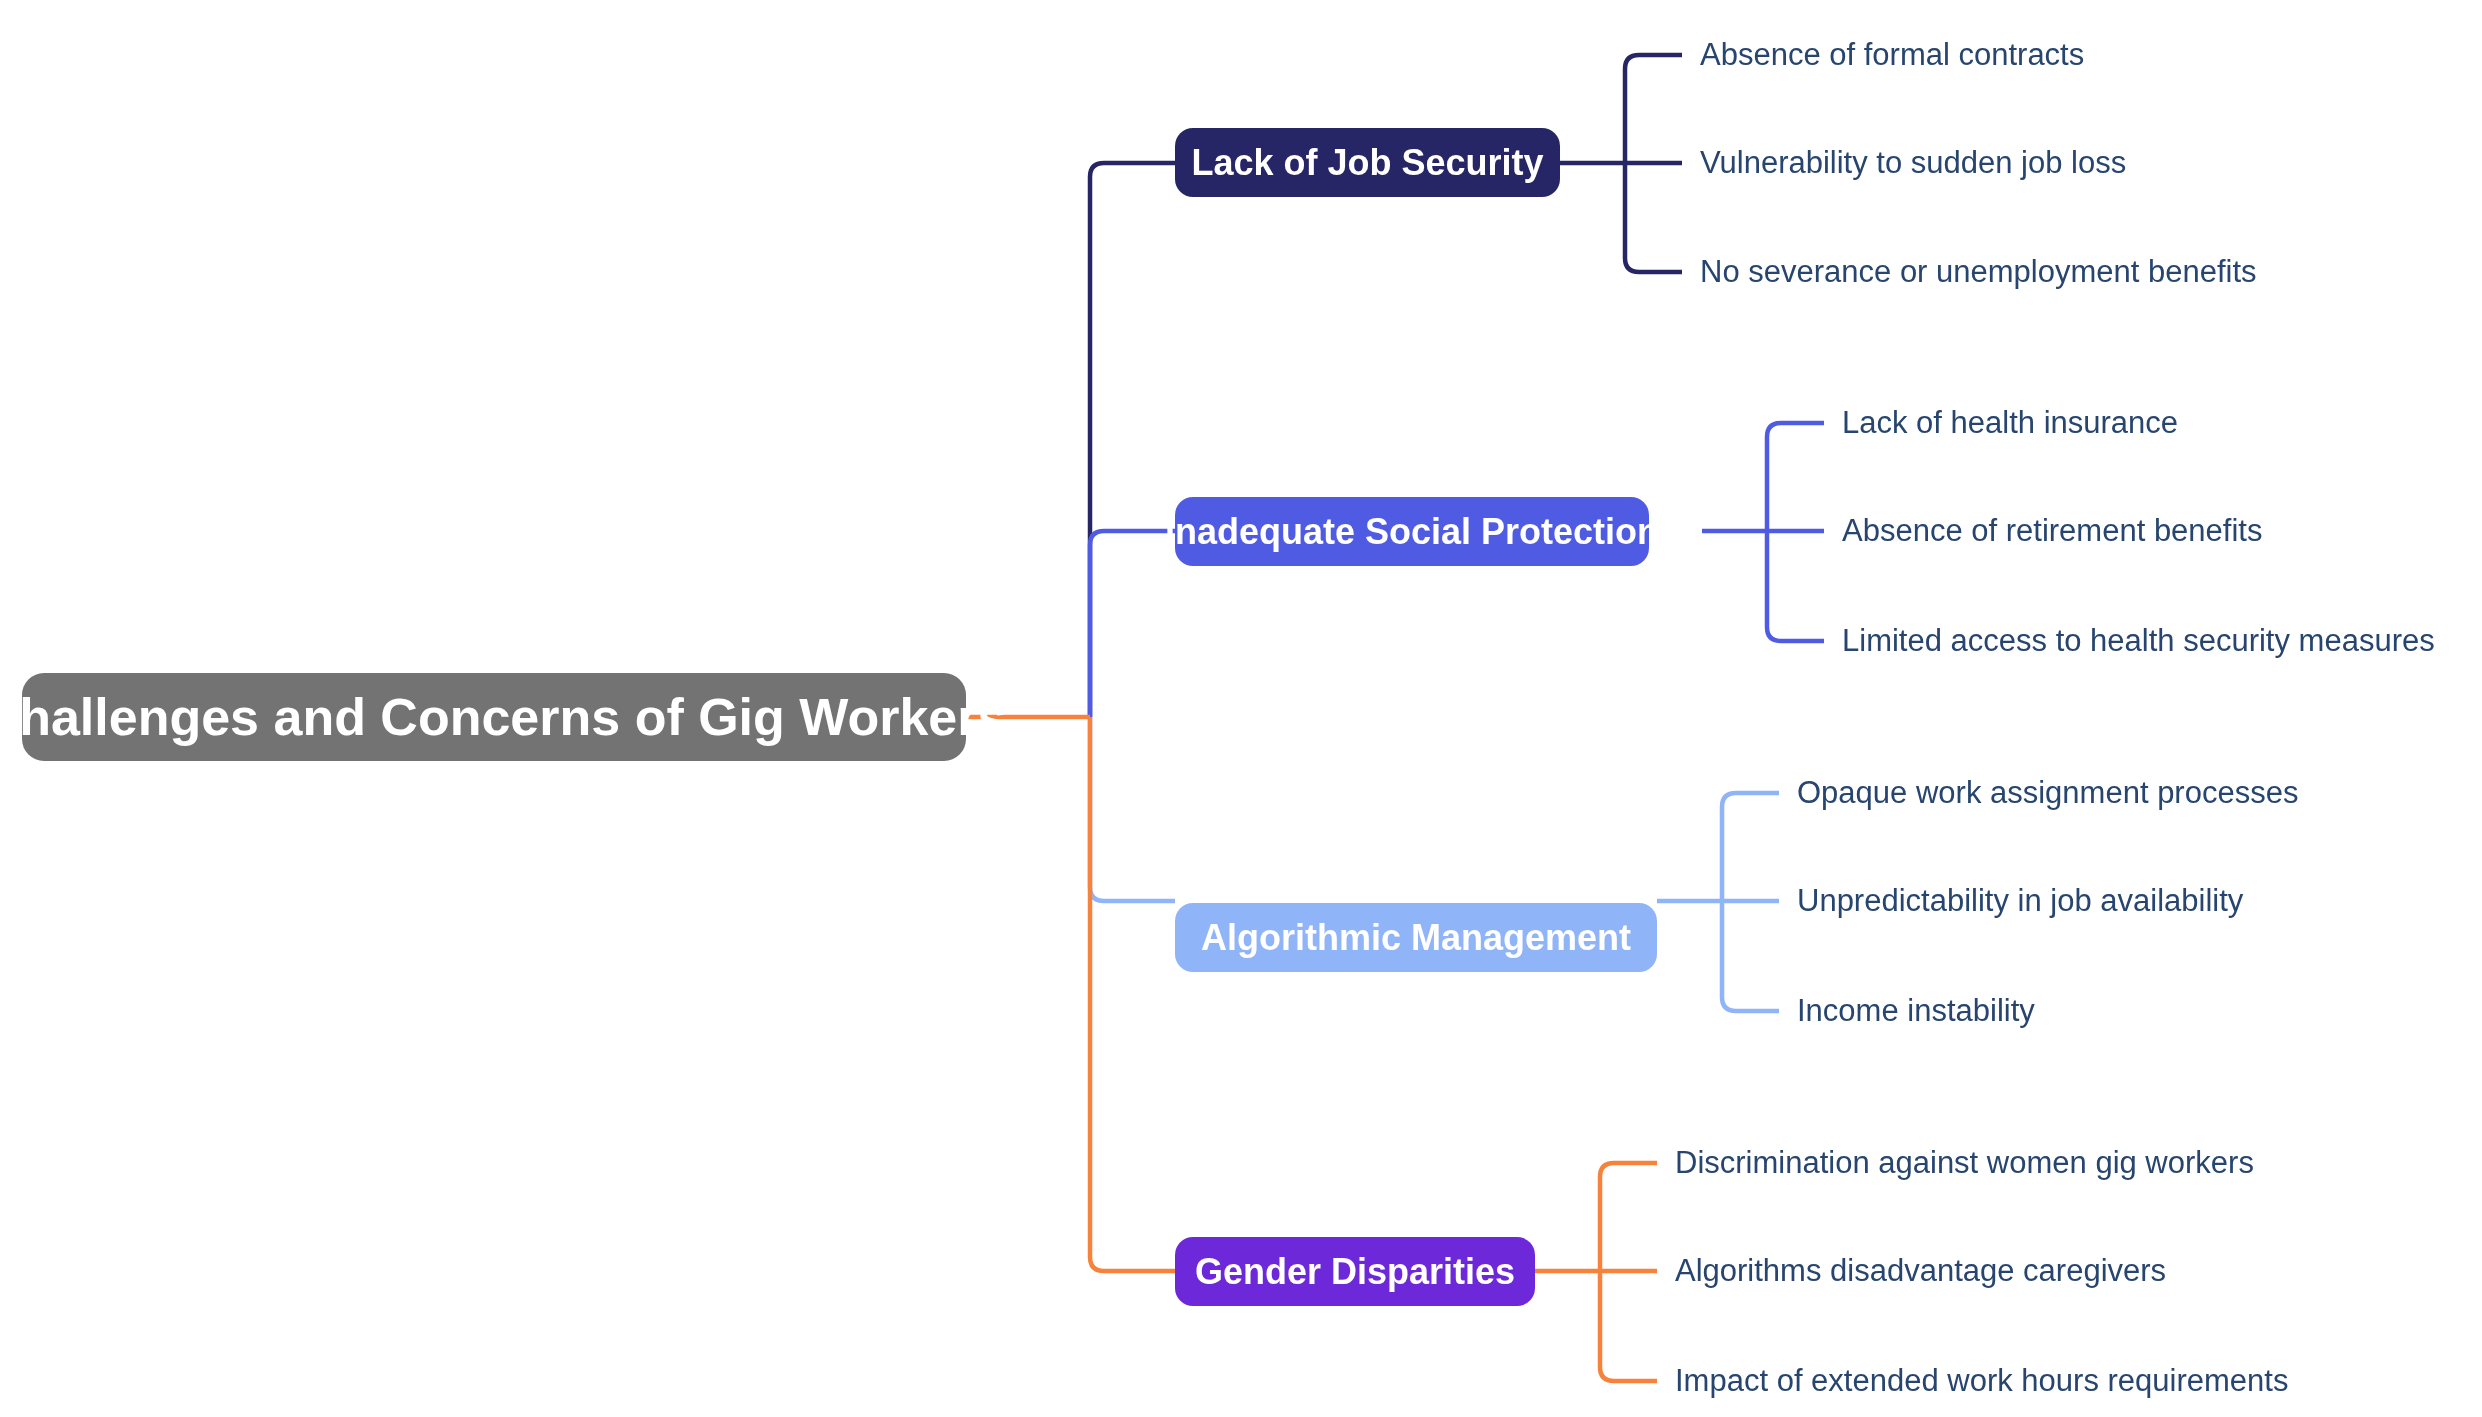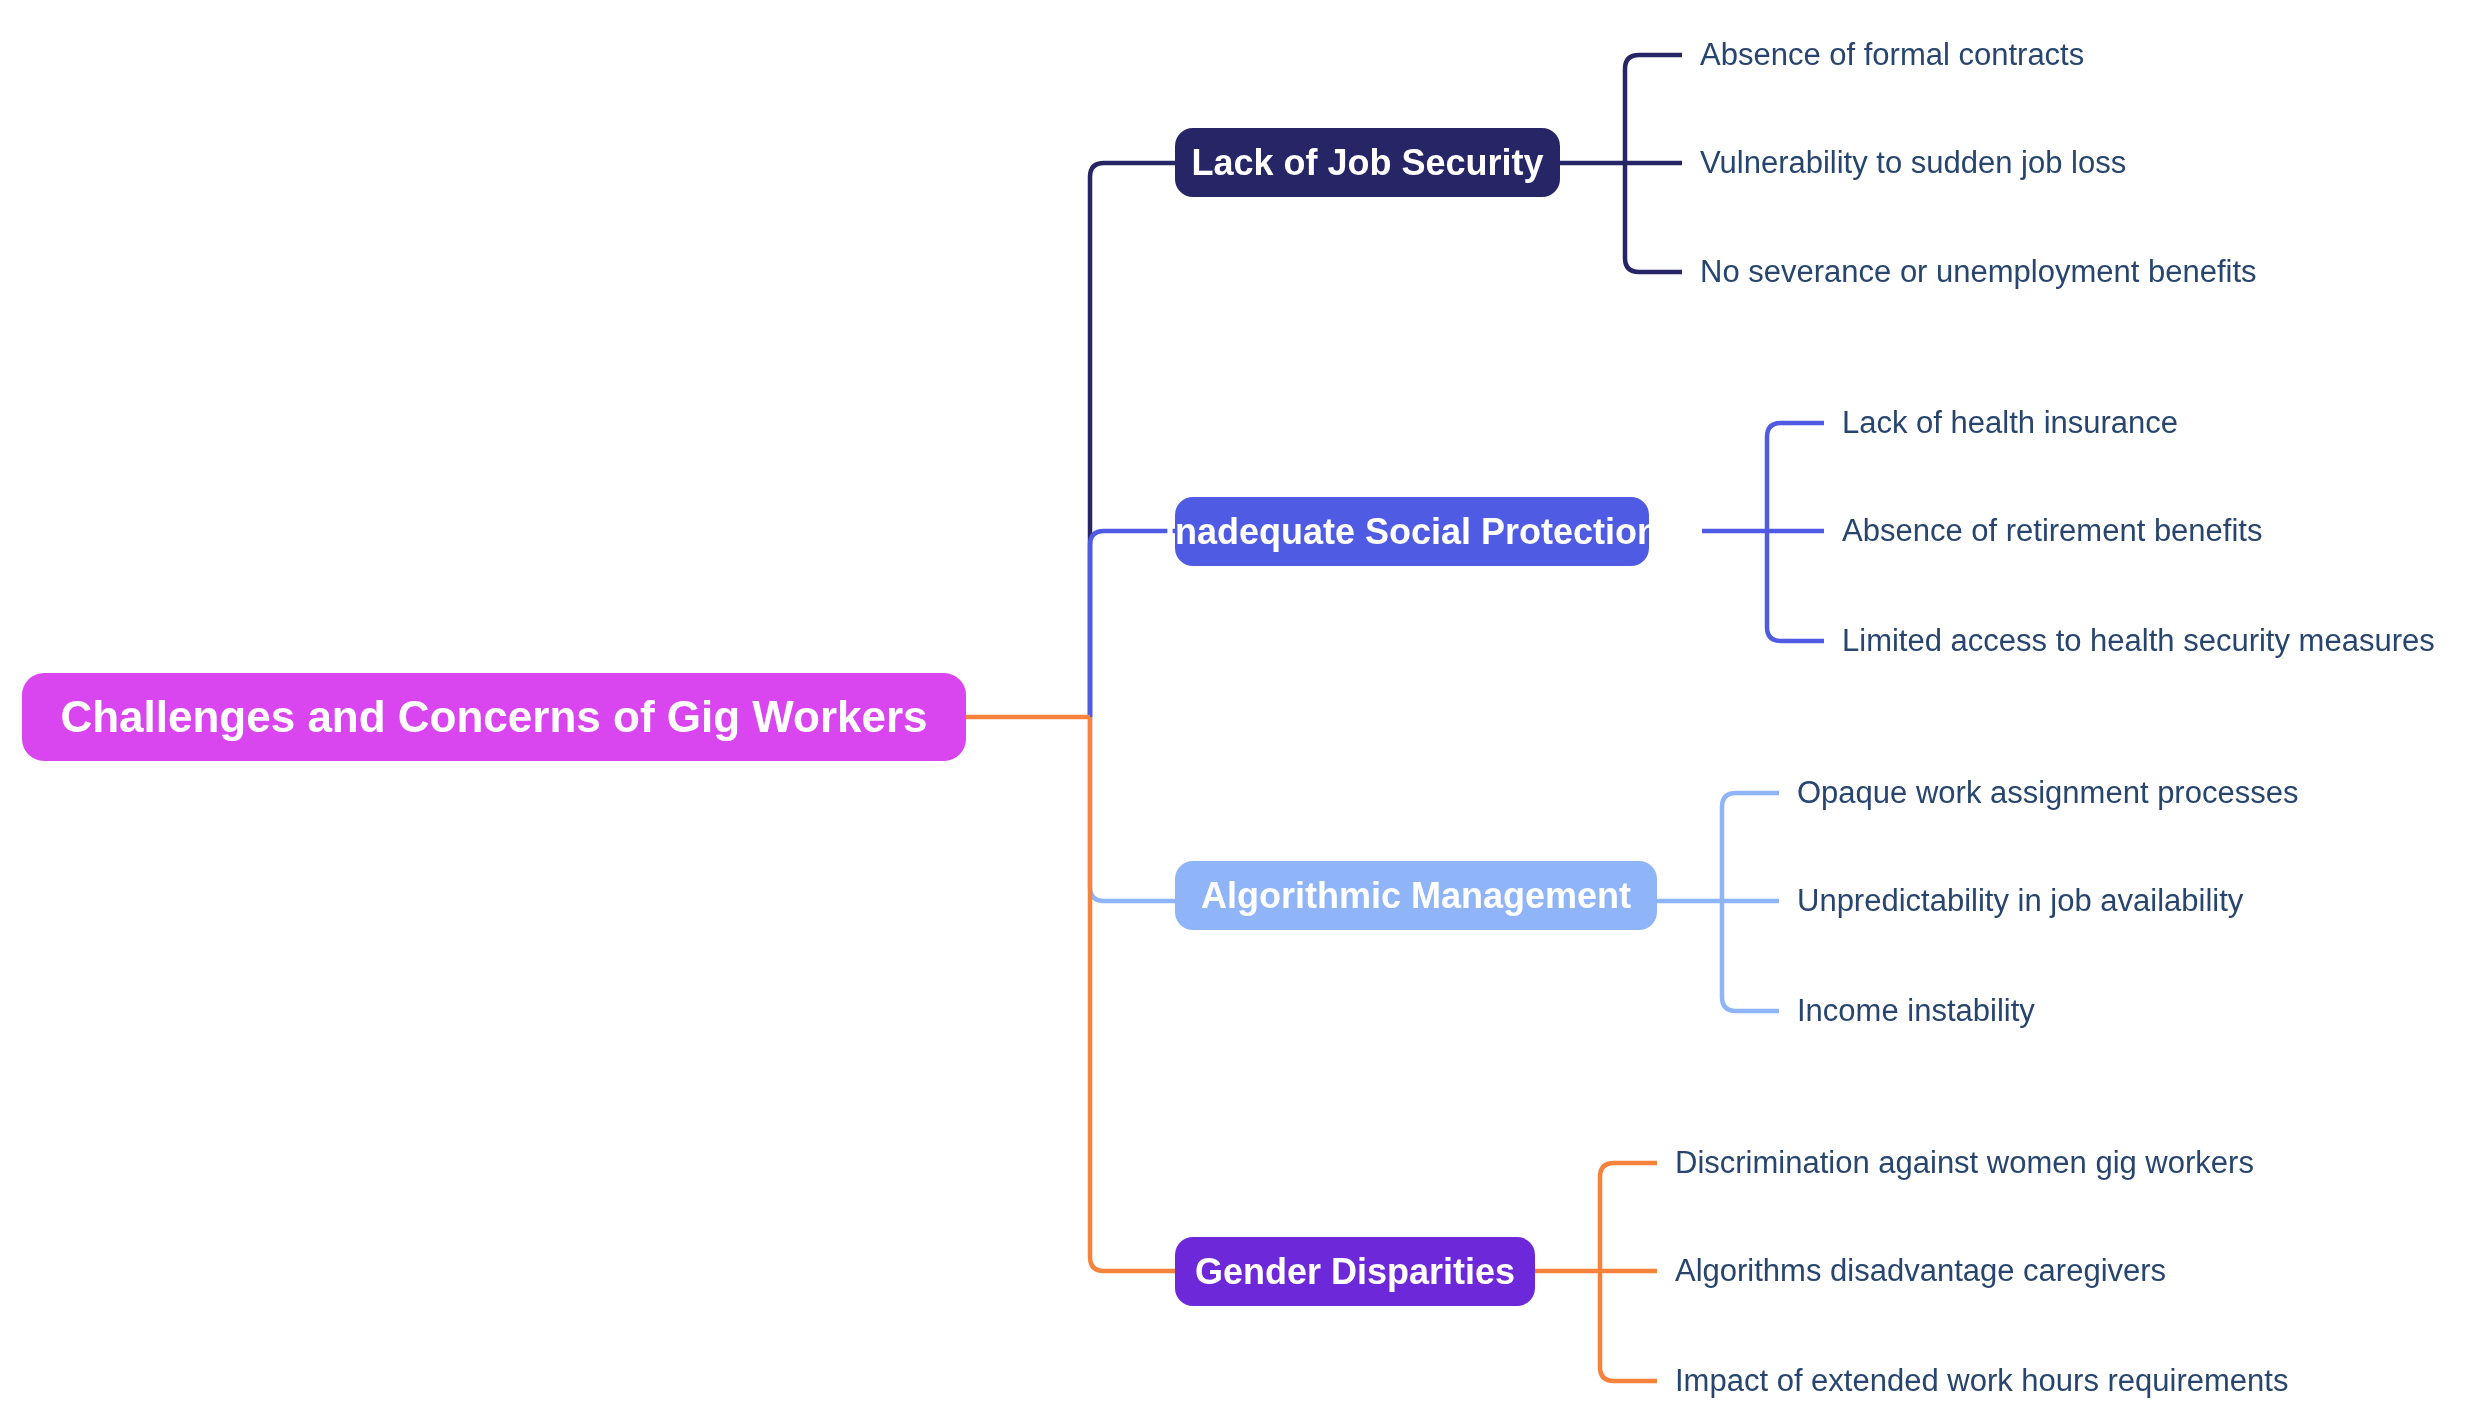--- a/index.html
+++ b/index.html
@@ -35,31 +35,31 @@
     font-weight: bold;
     white-space: nowrap;
     box-sizing: border-box;
   }
   .node.root {
     left: 22px;
     top: 673px;
     width: 944px;
     height: 88px;
     border-radius: 22px;
-    font-size: 44px;
-    background: #d946ef;
+    font-size: 52px;
+    background: #737373;
   }
   .node.branch {
     height: 69px;
     border-radius: 18px;
     font-size: 36px;
   }
   .node.b1 { left: 1175px; top: 128px;  width: 385px; background: #262566; }
   .node.b2 { left: 1175px; top: 497px;  width: 474px; background: #4F5BE2; }
-  .node.b3 { left: 1175px; top: 861px;  width: 482px; background: #8FB4F8; }
+  .node.b3 { left: 1175px; top: 903px;  width: 482px; background: #8FB4F8; }
   .node.b4 { left: 1175px; top: 1237px; width: 360px; background: #6d28d9; }
   .leaf {
     position: absolute;
     transform: translateY(-50%);
     white-space: nowrap;
     color: #27456E;
     font-size: 31px;
     font-weight: normal;
   }
   .stroke-navy   { stroke: #262566; }

